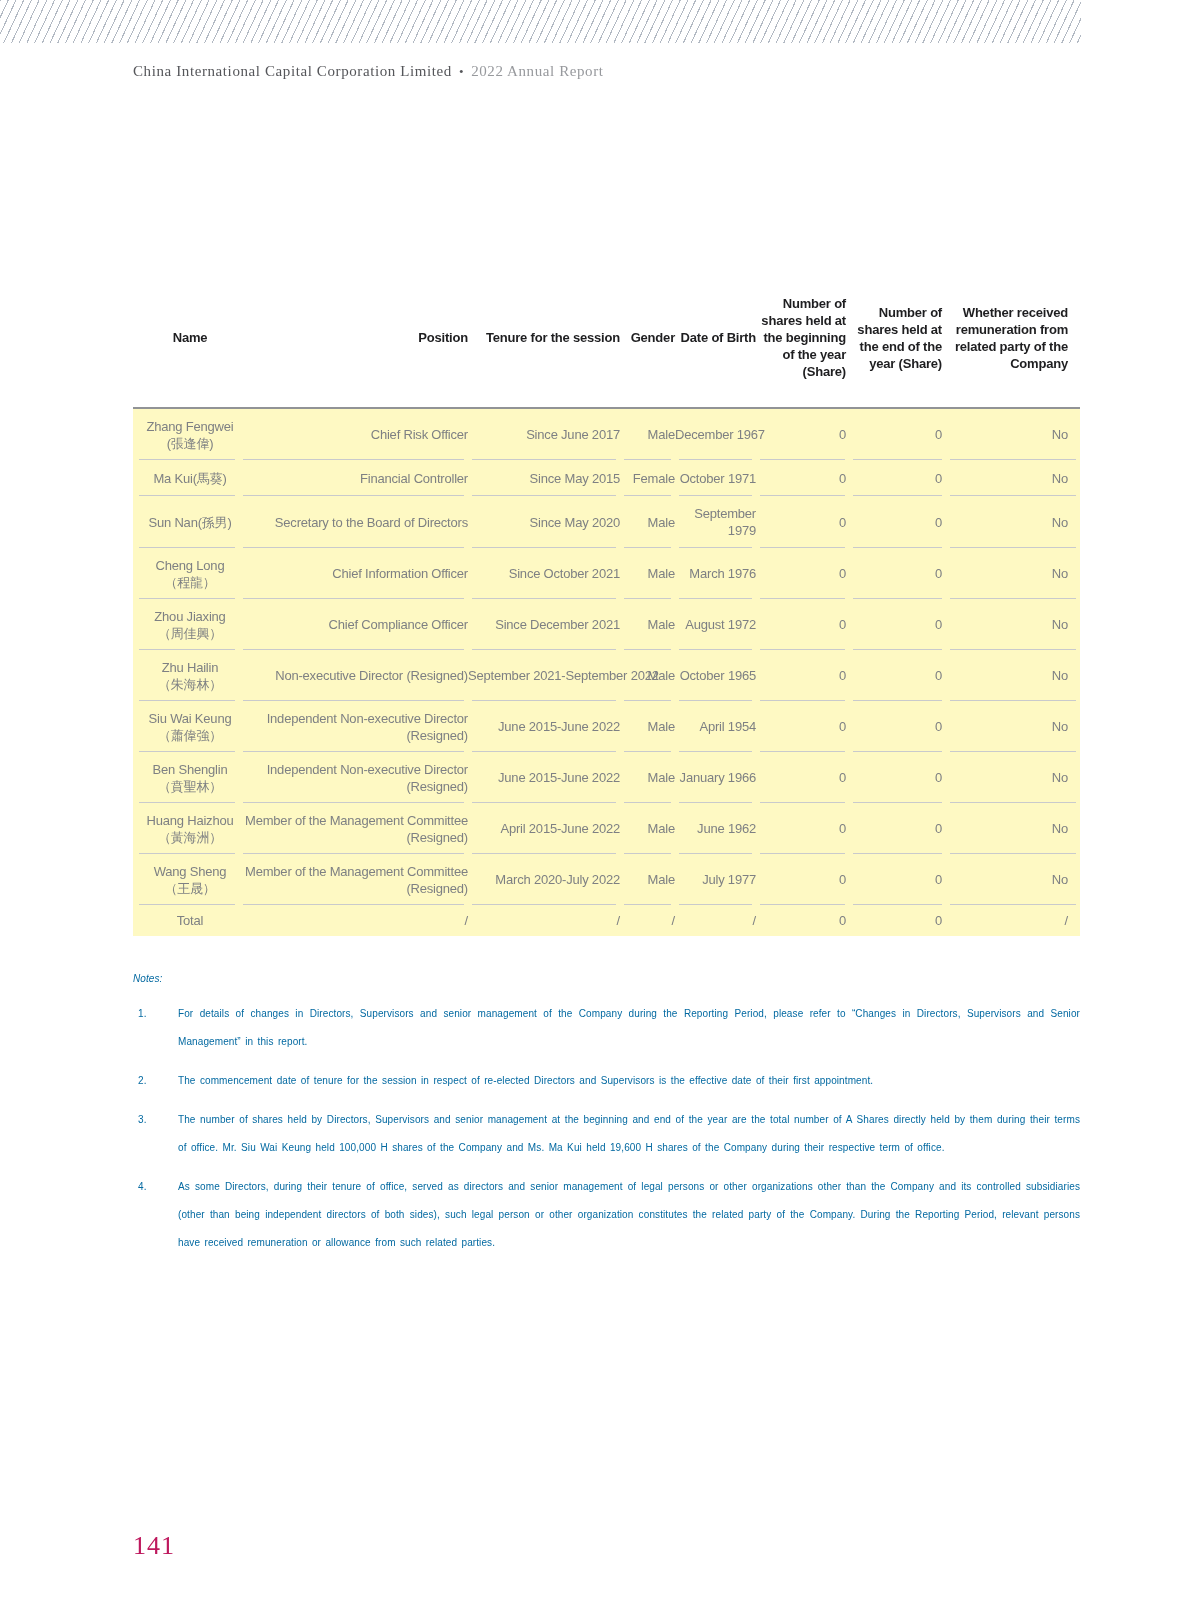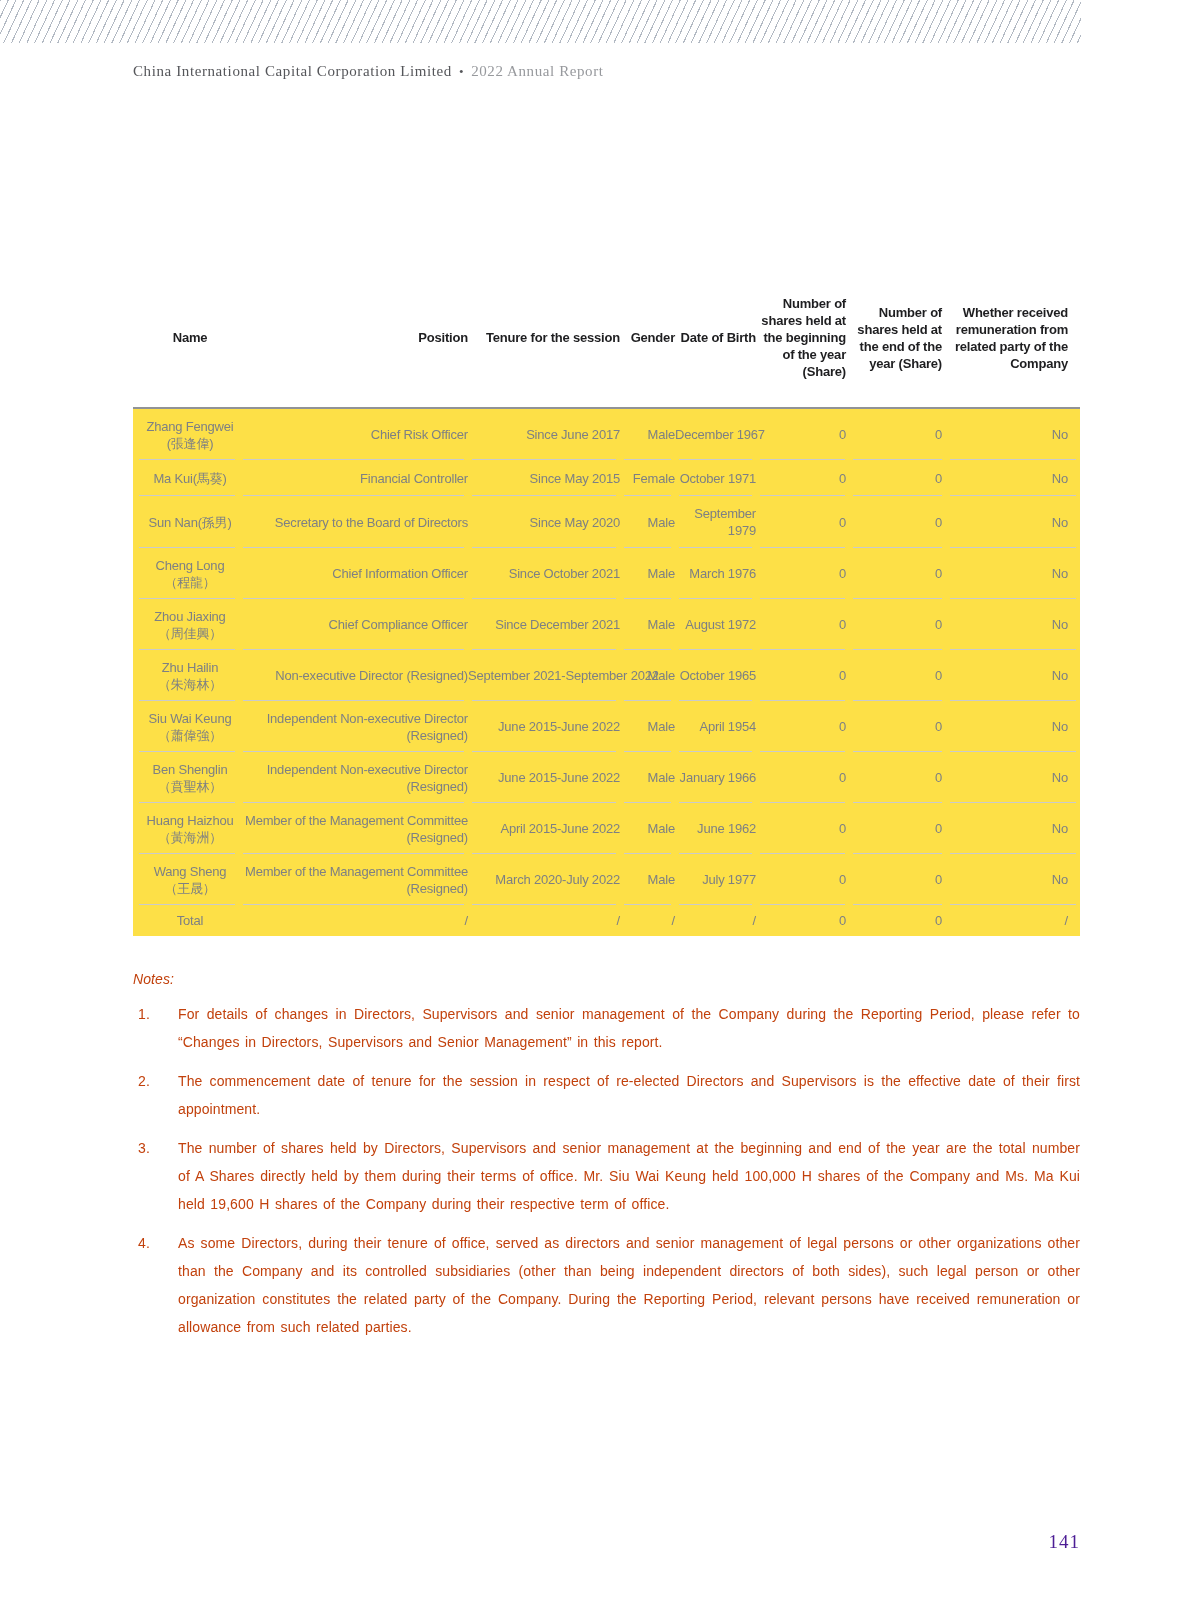--- a/index.html
+++ b/index.html
@@ -30,21 +30,21 @@
     position:absolute;top:282px;left:133px;width:947px;
     border-collapse:collapse;table-layout:fixed;
     font-size:13px;letter-spacing:-0.2px;color:#7e8083;
   }
   thead tr{height:126px;}
   th{
     font-weight:bold;color:#1e1e20;line-height:17px;
     vertical-align:middle;padding:0 0 14px 0;
     border-bottom:2px solid #919396;
   }
-  tbody{background:#fde047;}
+  tbody{background:#fef9c3;}
   tbody tr{height:51px;}
   tbody tr:nth-child(1){height:52px;}
   tbody tr:nth-child(2){height:36px;}
   tbody tr:nth-child(3){height:52px;}
   tbody tr:nth-child(11){height:31px;}
   td{
     position:relative;vertical-align:middle;line-height:17px;padding:0;
   }
   .cellv{white-space:pre-wrap;}
   .c2 .cellv,.c4 .cellv{white-space:pre;}
@@ -56,32 +56,32 @@
   .c7{text-align:right;padding-right:12px;}
   .sep{
     position:absolute;left:4px;right:4px;bottom:0;
     border-bottom:1px solid #c9cacc;
   }
   td.c0 .sep{left:6px;}
 
   
   .notes{
     position:absolute;top:970px;left:133px;width:947px;
-    font-size:14px;color:#c2410c;letter-spacing:0.1px;
+    font-size:10px;color:#0369a1;letter-spacing:0.1px;
   }
   .notes-title{font-style:italic;margin:0 0 12px 0;line-height:18px;}
   .note{display:flex;margin-bottom:11px;}
   .note-num{flex:none;width:45px;padding-left:5px;box-sizing:border-box;line-height:28px;}
   .note-text{flex:1;text-align:justify;line-height:28px;word-spacing:1.5px;}
 
   
   .page-number{
-    position:absolute;top:1531px;left:133px;width:947px;text-align:right;
+    position:absolute;top:1531px;left:133px;width:947px;
     font-family:"Liberation Serif","DejaVu Serif",serif;
-    font-size:19px;letter-spacing:1px;color:#4c1d95;
+    font-size:26px;letter-spacing:1px;color:#be185d;
   }
 </style>
 </head>
 <body>
 
 <div class="page">
 
   <div class="hatch"></div>
 
   <div class="doc-header">

